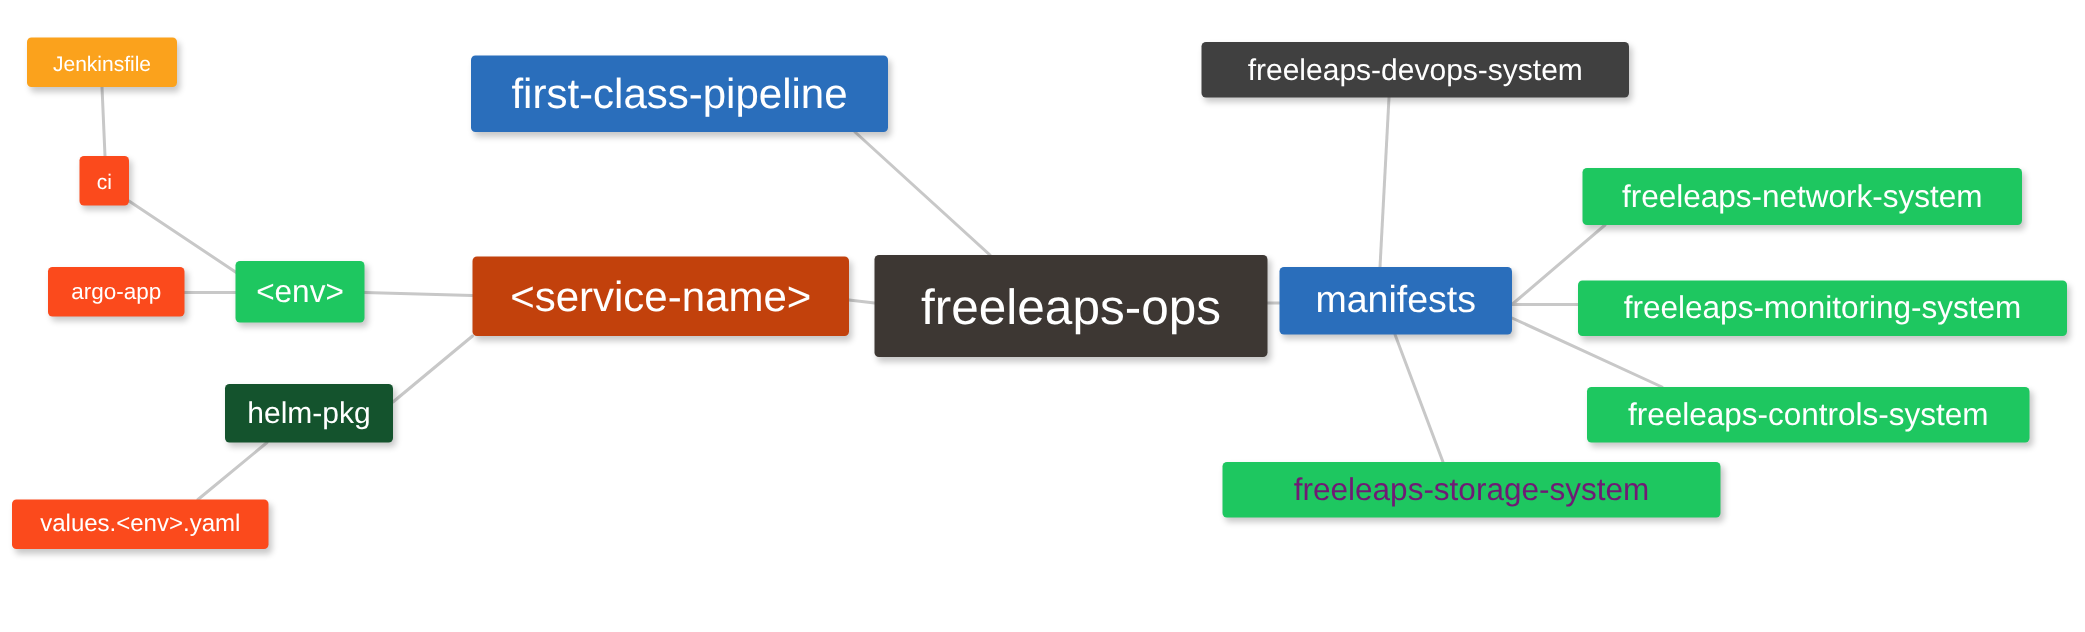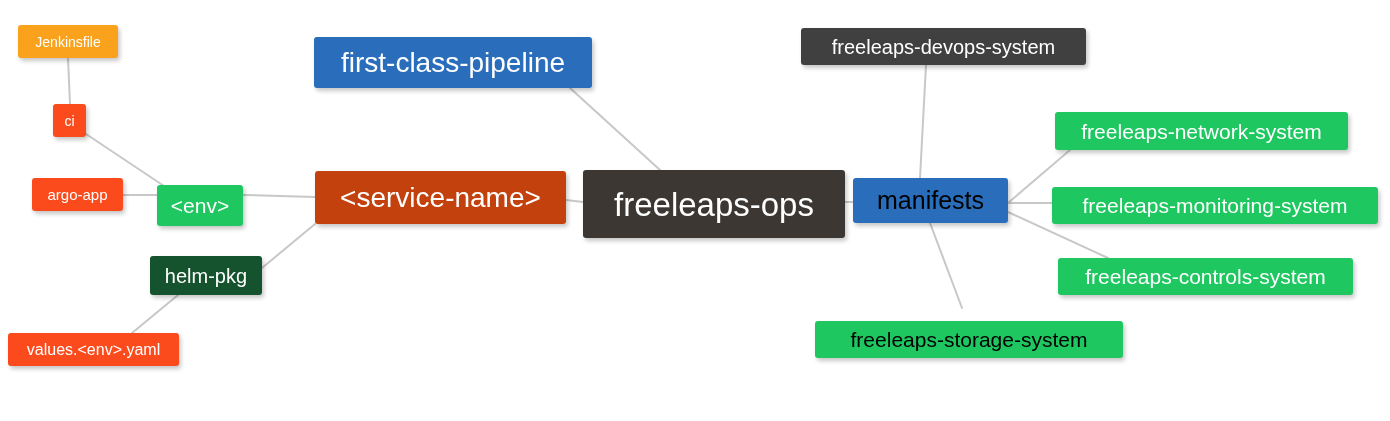--- a/index.html
+++ b/index.html
@@ -69,50 +69,50 @@
   <div id="node-layer">
       <div class="node" style="left: 18px; top: 25px; width: 100px; height: 33px; background: rgb(251, 162, 28); font-size: 14px; color: rgb(255, 255, 255);">
         <span class="node-label">Jenkinsfile</span>
       </div>
       <div class="node" style="left: 53px; top: 104px; width: 33px; height: 33px; background: rgb(251, 74, 28); font-size: 14px; color: rgb(255, 255, 255);">
         <span class="node-label">ci</span>
       </div>
       <div class="node" style="left: 32px; top: 178px; width: 91px; height: 33px; background: rgb(251, 74, 28); font-size: 15px; color: rgb(255, 255, 255);">
         <span class="node-label">argo-app</span>
       </div>
-      <div class="node" style="left: 157px; top: 174px; width: 86px; height: 41px; background: rgb(30, 199, 96); font-size: 21px; color: rgb(255, 255, 255); margin-top: 11px;">
+      <div class="node" style="left: 157px; top: 174px; width: 86px; height: 41px; background: rgb(30, 199, 96); font-size: 21px; color: rgb(255, 255, 255);">
         <span class="node-label">&lt;env&gt;</span>
       </div>
       <div class="node" style="left: 150px; top: 256px; width: 112px; height: 39px; background: #14532d; font-size: 20px; color: rgb(255, 255, 255);">
         <span class="node-label">helm-pkg</span>
       </div>
       <div class="node" style="left: 8px; top: 333px; width: 171px; height: 33px; background: rgb(251, 74, 28); font-size: 16px; color: rgb(255, 255, 255); text-align: center;">
         <span class="node-label">values.&lt;env&gt;.yaml</span>
       </div>
       <div class="node" style="left: 314px; top: 37px; width: 278px; height: 51px; background: rgb(42, 110, 187); font-size: 28px; color: rgb(255, 255, 255);">
         <span class="node-label">first-class-pipeline</span>
       </div>
       <div class="node" style="left: 315px; top: 171px; width: 251px; height: 53px; background: #c2410c; font-size: 28px; color: rgb(255, 255, 255);">
         <span class="node-label">&lt;service-name&gt;</span>
       </div>
       <div class="node" style="left: 583px; top: 170px; width: 262px; height: 68px; background: rgb(61, 55, 51); font-size: 33px; color: rgb(255, 255, 255);">
         <span class="node-label">freeleaps-ops</span>
       </div>
-      <div class="node" style="left: 853px; top: 178px; width: 155px; height: 45px; background: rgb(42, 110, 187); font-size: 25px; color: #000000;">
+      <div class="node" style="left: 853px; top: 178px; width: 155px; height: 45px; background: rgb(42, 110, 187); font-size: 25px; color: #ffffff;">
         <span class="node-label">manifests</span>
       </div>
       <div class="node" style="left: 801px; top: 28px; width: 285px; height: 37px; background: #404040; font-size: 20px; color: rgb(255, 255, 255);">
         <span class="node-label">freeleaps-devops-system</span>
       </div>
       <div class="node" style="left: 1055px; top: 112px; width: 293px; height: 38px; background: rgb(30, 199, 96); font-size: 21px; color: rgb(255, 255, 255);">
         <span class="node-label">freeleaps-network-system</span>
       </div>
       <div class="node" style="left: 1052px; top: 187px; width: 326px; height: 37px; background: rgb(30, 199, 96); font-size: 21px; color: rgb(255, 255, 255);">
         <span class="node-label">freeleaps-monitoring-system</span>
       </div>
       <div class="node" style="left: 1058px; top: 258px; width: 295px; height: 37px; background: rgb(30, 199, 96); font-size: 21px; color: rgb(255, 255, 255);">
         <span class="node-label">freeleaps-controls-system</span>
       </div>
-      <div class="node" style="left: 815px; top: 308px; width: 308px; height: 37px; background: rgb(30, 199, 96); font-size: 21px; color: #000000; margin-top: 13px;">
+      <div class="node" style="left: 815px; top: 308px; width: 332px; height: 37px; background: rgb(30, 199, 96); font-size: 21px; color: #701a75;">
         <span class="node-label">freeleaps-storage-system</span>
       </div>
     </div>
 </div>
 
 </body></html>

